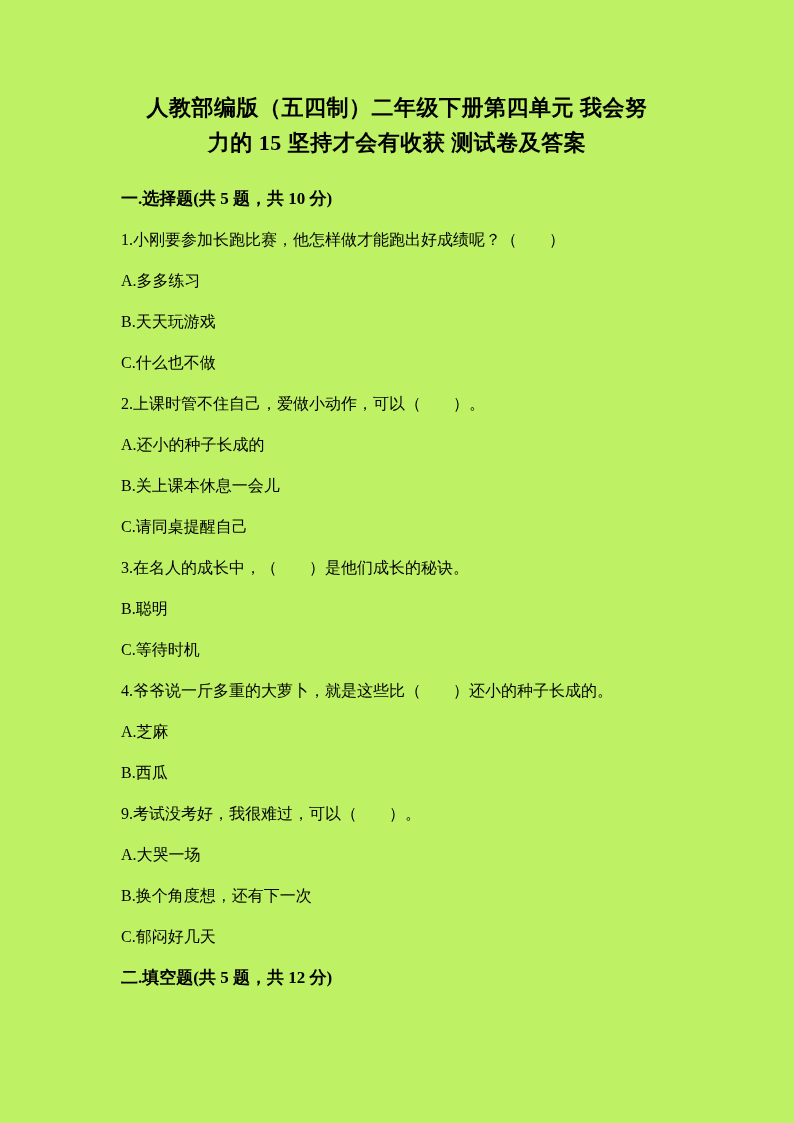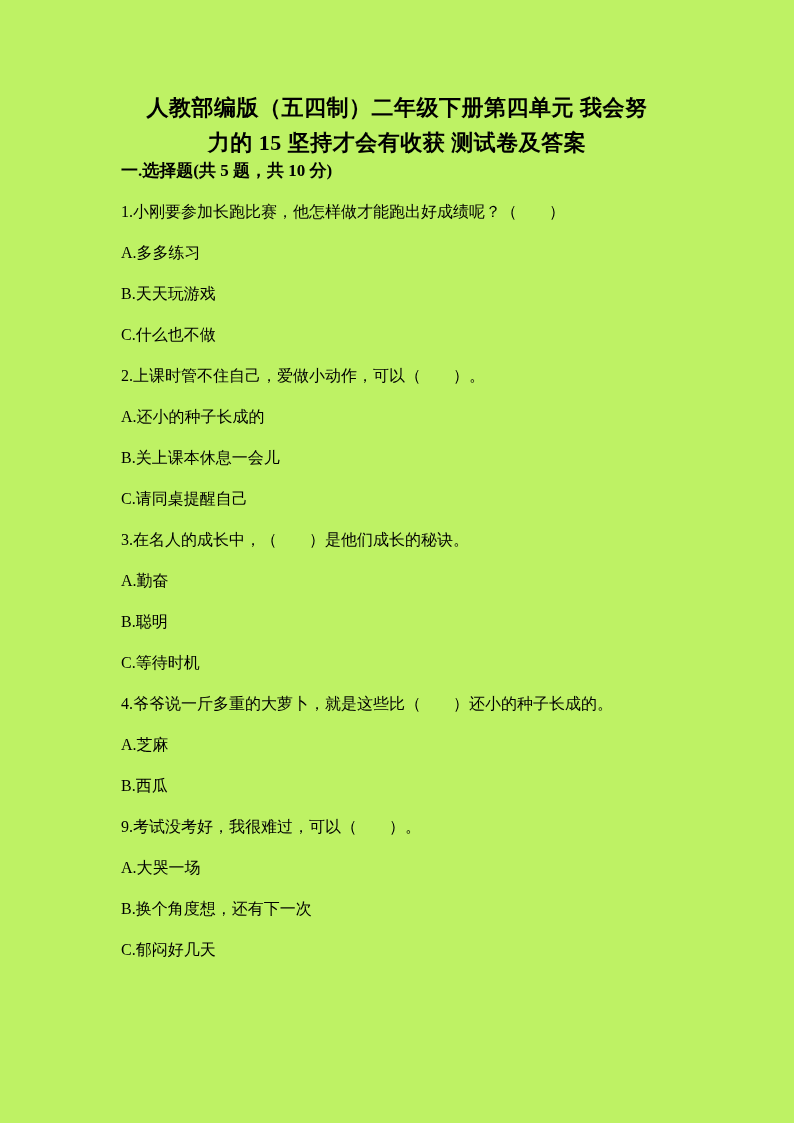--- a/index.html
+++ b/index.html
@@ -30,20 +30,21 @@
     line-height: 35px;
     letter-spacing: 0.5px;
   }
   .doc-title .title-line {
     display: block;
     white-space: pre-wrap;
   }
   .content {
     margin-left: 121px;
     margin-right: 70px;
+    margin-top: 28px;
   }
   .line {
     font-size: 16px;
     line-height: 22px;
     margin-bottom: 19px;
     white-space: pre-wrap;
   }
   .section-heading {
     font-size: 17px;
     font-weight: bold;
@@ -67,28 +68,28 @@
     <div class="line option">A.多多练习</div>
     <div class="line option">B.天天玩游戏</div>
     <div class="line option">C.什么也不做</div>
 
     <div class="line question">2.上课时管不住自己，爱做小动作，可以（        ）。</div>
     <div class="line option">A.还小的种子长成的</div>
     <div class="line option">B.关上课本休息一会儿</div>
     <div class="line option">C.请同桌提醒自己</div>
 
     <div class="line question">3.在名人的成长中，（        ）是他们成长的秘诀。</div>
-    <div class="line option">A.勤奋</div>
     <div class="line option">B.聪明</div>
     <div class="line option">C.等待时机</div>
 
     <div class="line question">4.爷爷说一斤多重的大萝卜，就是这些比（        ）还小的种子长成的。</div>
     <div class="line option">A.芝麻</div>
     <div class="line option">B.西瓜</div>
 
     <div class="line question">9.考试没考好，我很难过，可以（        ）。</div>
     <div class="line option">A.大哭一场</div>
     <div class="line option">B.换个角度想，还有下一次</div>
     <div class="line option">C.郁闷好几天</div>
 
+    <div class="line section-heading">二.填空题(共 5 题，共 12 分)</div>
 
   </div>
 </div>
 
 </body></html>

